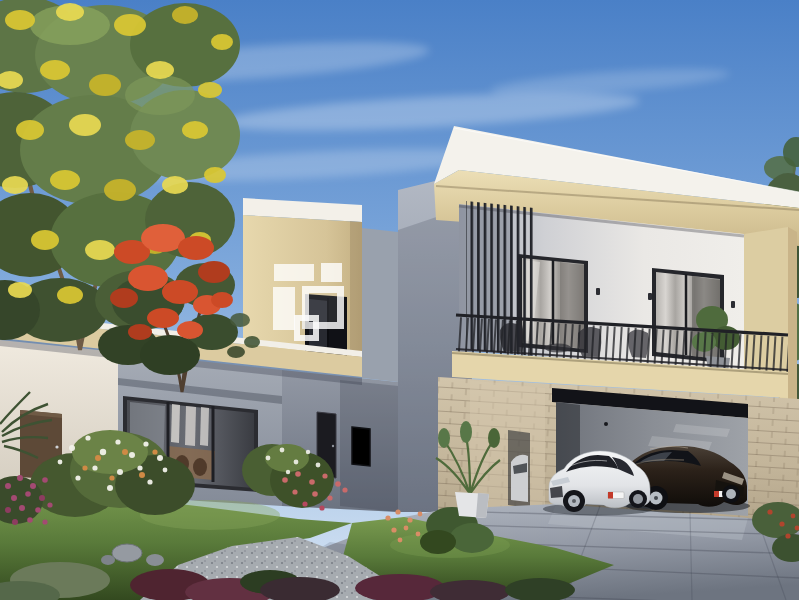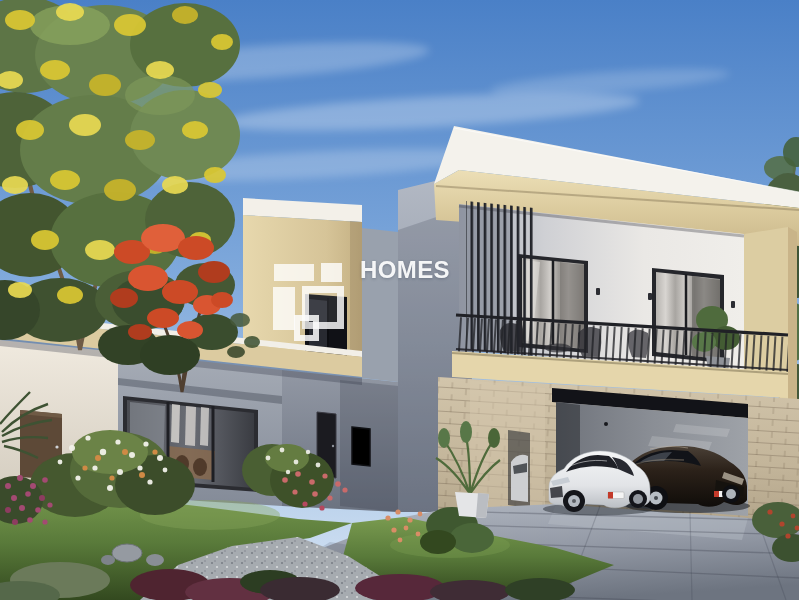--- a/index.html
+++ b/index.html
@@ -535,16 +535,15 @@
 
 <div class="wm">
   <div class="wm-logo">
     <div class="lg1"></div>
     <div class="lg2"></div>
     <div class="lg3"></div>
     <div class="lg4"></div>
     <div class="lg5"></div>
   </div>
   <div class="wm-text">
-    <div>HOMES</div>
   </div>
 </div>
 </div>
 
 </body></html>

